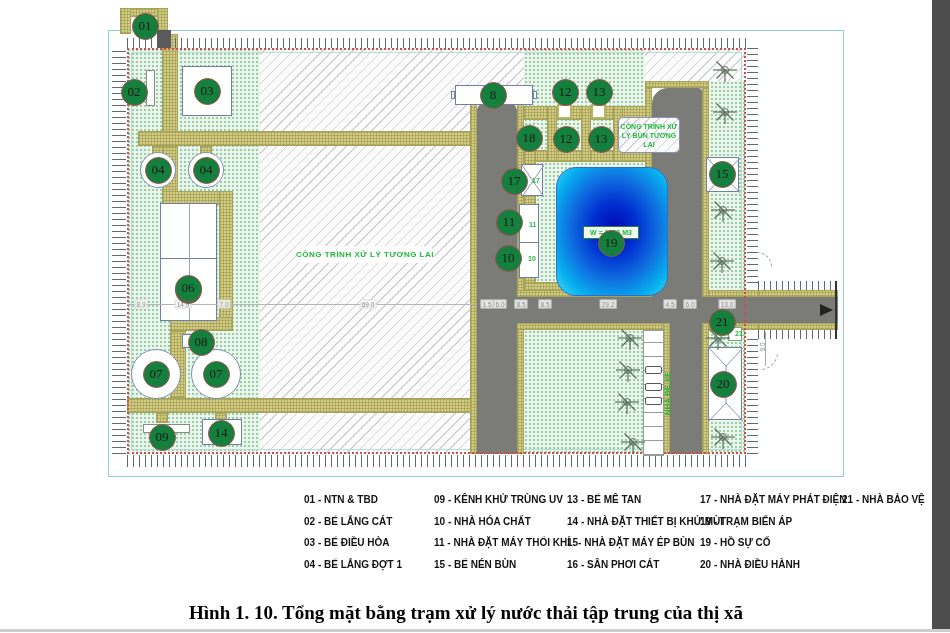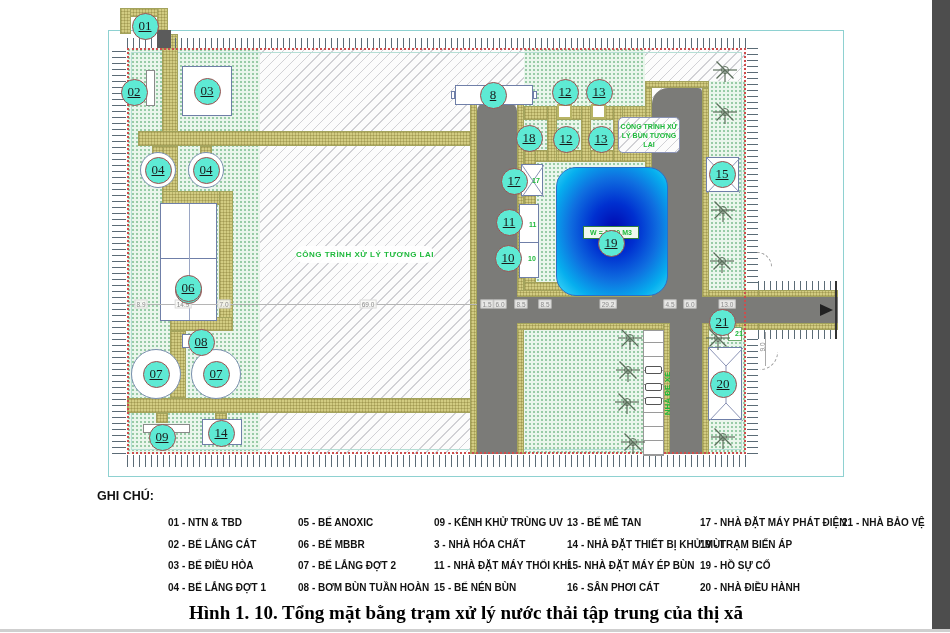--- a/index.html
+++ b/index.html
@@ -18,22 +18,22 @@
                      repeating-linear-gradient(90deg,rgba(110,100,30,.28) 0 1px,transparent 1px 3px);}
   .road{background:#7b7b78;}
   .fringe-h{background-image:repeating-linear-gradient(90deg,#5b6b76 0 1px,transparent 1px 6px);}
   .fringe-v{background-image:repeating-linear-gradient(0deg,#5b6b76 0 1px,transparent 1px 6px);}
   .redline{border:2px dotted #cd4d4d;}
   .teal-inner{border:1px solid #b5ded5;}
   .bldg{background:#fff;border:1px solid #6f7fa8;}
   .graybit{background:#5b5b5b;}
   
   .marker{position:absolute;width:27px;height:27px;border:1.5px solid #9e4f4f;border-radius:50%;
-    background:#5eead4;color:#1a1a1a;display:flex;align-items:center;justify-content:center;
-    font:13px "Liberation Serif",serif;z-index:30;text-decoration:underline;}
+    background:#15803d;color:#1a1a1a;display:flex;align-items:center;justify-content:center;
+    font:13px "Liberation Serif",serif;z-index:30;}
   .tank{position:absolute;border:1.5px solid #7a8fae;border-radius:50%;background:#fff;z-index:29;}
   .gtag{position:absolute;color:#1fb93c;font:bold 7px "Liberation Sans",sans-serif;z-index:31;}
   .tree{position:absolute;z-index:28;}
   .dim{position:absolute;transform:translate(-50%,-50%);font:6.5px "Liberation Sans",sans-serif;
     color:#8a8a8a;background:rgba(250,250,248,.85);border:1px solid rgba(160,160,160,.35);
     padding:0 1px;z-index:26;white-space:nowrap;}
   .vdim{position:absolute;transform:translate(-50%,-50%) rotate(-90deg);font:6.5px "Liberation Sans",sans-serif;
     color:#8a8a8a;z-index:26;}
   .greentext{color:#1fb93c;font-weight:bold;}
   .car{position:absolute;width:17px;height:8px;background:#fff;border:1px solid #555;border-radius:2px;z-index:22;}
@@ -329,37 +329,30 @@
       <div class="marker" style="left: 708.5px; top: 160.5px;">15</div>
       <div class="marker" style="left: 708.5px; top: 308.5px;">21</div>
       <div class="marker" style="left: 709.5px; top: 370.5px;">20</div>
       <div class="gtag" style="left: 532px; top: 177px;">17</div>
       <div class="gtag" style="left: 529px; top: 221px;">11</div>
       <div class="gtag" style="left: 528px; top: 255px;">10</div>
       <div class="gtag" style="left: 735px; top: 330px;">21</div>
     </div>
 
   <div id="legend">
-    <div id="legend-heading">GHI CHÚ:</div>
     <div id="legend-columns">
         <div class="lcol" style="width: 130px;">
           <div class="litem">01 - NTN &amp; TBD</div>
           <div class="litem">02 - BỂ LẮNG CÁT</div>
           <div class="litem">03 - BỂ ĐIỀU HÒA</div>
           <div class="litem">04 - BỂ LẮNG ĐỢT 1</div>
         </div>
-        <div class="lcol" style="width: 136px;">
-          <div class="litem">05 - BỂ ANOXIC</div>
-          <div class="litem">06 - BỂ MBBR</div>
-          <div class="litem">07 - BỂ LẮNG ĐỢT 2</div>
-          <div class="litem">08 - BƠM BÙN TUẦN HOÀN</div>
-        </div>
         <div class="lcol" style="width: 133px;">
           <div class="litem">09 - KÊNH KHỬ TRÙNG UV</div>
-          <div class="litem">3 - NHÀ HÓA CHẤT</div>
+          <div class="litem">10 - NHÀ HÓA CHẤT</div>
           <div class="litem">11 - NHÀ ĐẶT MÁY THỔI KHÍ</div>
           <div class="litem">15 - BỂ NÉN BÙN</div>
         </div>
         <div class="lcol" style="width: 133px;">
           <div class="litem">13 - BỂ MÊ TAN</div>
           <div class="litem">14 - NHÀ ĐẶT THIẾT BỊ KHỬ MÙI</div>
           <div class="litem">15- NHÀ ĐẶT MÁY ÉP BÙN</div>
           <div class="litem">16 - SÂN PHƠI CÁT</div>
         </div>
         <div class="lcol" style="width: 142px;">

